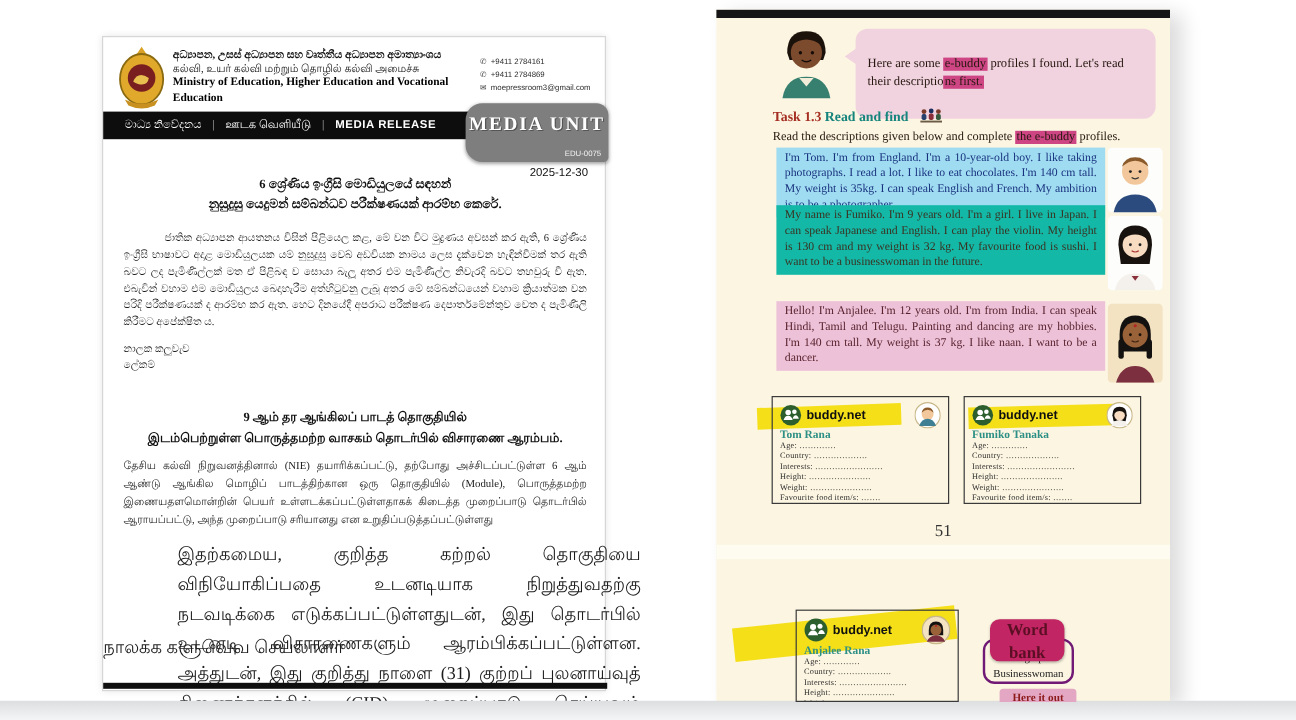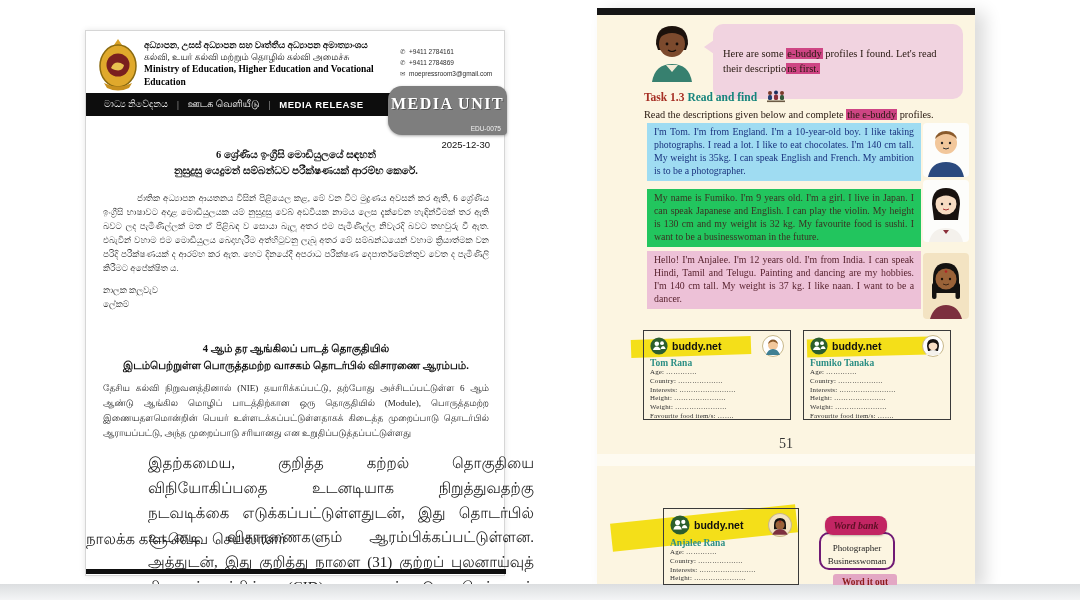--- a/index.html
+++ b/index.html
@@ -62,21 +62,21 @@
   .hl { background:#ce4584; padding:0 1px; }
   .yhl { position:absolute; background:#f4df19; z-index:1; }
   .taskline { position:absolute; left:47px; top:82px; font-size:11.5px; font-weight:bold; }
   .taskline .tno { color:#a62f24;text-align:right; }
   .taskline .tname { color:#15847c; }
   .groupicon { display:inline-block; vertical-align:-2px; margin-left:6px; }
   .instr { position:absolute; left:47px; top:101px; width:320px; font-size:10.3px; color:#26170f; }
   .descbox { position:absolute; left:50px; width:274px; padding:3px 7px; font-size:9.8px;
              line-height:1.32; text-align:justify; }
   .desc-tom { top:115px; background:#9fdcf2; color:#19327e; }
-  .desc-fumiko { top:181px; background:#22c55e; color:#3a3222; }
+  .desc-fumiko { top:163px; background:#14b8a6; color:#3a3222; }
   .desc-anjalee { top:243px; background:#edc1d7; color:#58222e; }
   .sidepic { position:absolute; left:326px; width:46px; }
   .pic-tom { top:115px; } .pic-fumiko { top:172px; } .pic-anjalee { top:245px; }
 
   .card { position:absolute; border:1.2px solid #3a3a3a; background:transparent; z-index:2;
           padding:4px 6px; overflow:hidden; }
   .card1 { left:46px; top:322px; width:148px; height:90px; }
   .card2 { left:206px; top:322px; width:148px; height:90px; }
   .card3 { left:66px; top:500px; width:136px; height:77px; }
   .cardhead { display:flex; align-items:center; position:relative; z-index:2; }
@@ -84,24 +84,24 @@
                        font-size:10.5px; color:#101010; margin-left:4px; flex:1; }
   .cardhead .mini { margin-left:auto; }
   .cardname { font-weight:bold; font-size:9.5px; color:#2d8f85; margin-top:1px;
               position:relative; z-index:2; }
   .fieldline { display:block; font-size:6.9px; line-height:1.28; color:#2e2e2e;
                position:relative; z-index:2; letter-spacing:.2px; }
   .pageno { position:absolute; left:0; top:428px; width:378px; text-align:center;
             font-size:14px; color:#333; }
   .pagegap { position:absolute; left:0; top:446px; width:378px; height:12px;
              background:rgba(255,255,255,.55); }
-  .wordbank-btn { position:absolute; left:228px; top:508px; width:62px; height:19px;
+  .wordbank-btn { position:absolute; left:228px; top:508px; width:62px; height:35px;
             background:#c22563; border-radius:8px; color:#5c0f24; font-weight:bold;
-            font-size:10px; text-align:center; line-height:19px; z-index:2;
-            box-shadow:0 1px 2px rgba(0,0,0,.25);font-style:italic; }
+            font-size:14px; text-align:center; line-height:19px; z-index:2;
+            box-shadow:0 1px 2px rgba(0,0,0,.25); }
   .wordbox { position:absolute; left:222px; top:524px; width:76px; height:38px;
              border:2px solid #701a75; border-radius:10px; background:transparent; z-index:1;
              padding-top:8px; text-align:center; font-size:9px; line-height:1.45; color:#222; }
   .findout { position:absolute; left:236px; top:566px; width:64px; height:17px;
              background:#e3a7c4; border-radius:3px; color:#8c1c1c; font-weight:bold;
              font-size:9.3px; text-align:center; line-height:17px; z-index:2; }
 </style>
 </head>
 <body>
 
@@ -149,21 +149,21 @@
     </div>
 
     <div class="body-si">ජාතික අධ්‍යාපන ආයතනය විසින් පිළියෙල කළ, මේ වන විට මුද්‍රණය අවසන් කර ඇති, 6 ශ්‍රේණිය ඉංග්‍රීසි භාෂාවට අදාළ මොඩියුලයක යම් නුසුදුසු වෙබ් අඩවියක නාමය ලෙස දැක්වෙන හැඳින්වීමක් තර ඇති බවට ලද පැමිණිල්ලක් මත ඒ පිළිබඳ ව සොයා බැලූ අතර එම පැමිණිල්ල නිවැරදි බවට තහවුරු වී ඇත. එබැවින් වහාම එම මොඩියුලය බෙදාහැරීම අත්හිටුවනු ලැබූ අතර මේ සම්බන්ධයෙන් වහාම ක්‍රියාත්මක වන පරිදි පරීක්ෂණයක් ද ආරම්භ කර ඇත. හෙට දිනයේදී අපරාධ පරීක්ෂණ දෙපාර්තමේන්තුව වෙත ද පැමිණිලි කිරීමට අපේක්ෂිත ය.</div>
 
     <div class="signer-si">
       <div>නාලක කලුවැව</div>
       <div>ලේකම්</div>
     </div>
 
     <div class="title-ta">
-      <div>4 ஆம் தர ஆங்கிலப் பாடத் தொகுதியில்</div>
+      <div>9 ஆம் தர ஆங்கிலப் பாடத் தொகுதியில்</div>
       <div>இடம்பெற்றுள்ள பொருத்தமற்ற வாசகம் தொடர்பில் விசாரணை ஆரம்பம்.</div>
     </div>
 
     <div class="body-ta1">தேசிய கல்வி நிறுவனத்தினால் (NIE) தயாரிக்கப்பட்டு, தற்போது அச்சிடப்பட்டுள்ள 6 ஆம் ஆண்டு ஆங்கில மொழிப் பாடத்திற்கான ஒரு தொகுதியில் (Module), பொருத்தமற்ற இணையதளமொன்றின் பெயர் உள்ளடக்கப்பட்டுள்ளதாகக் கிடைத்த முறைப்பாடு தொடர்பில் ஆராயப்பட்டு, அந்த முறைப்பாடு சரியானது என உறுதிப்படுத்தப்பட்டுள்ளது</div>
     <div class="body-ta2">இதற்கமைய, குறித்த கற்றல் தொகுதியை விநியோகிப்பதை உடனடியாக நிறுத்துவதற்கு நடவடிக்கை எடுக்கப்பட்டுள்ளதுடன், இது தொடர்பில் உடனடி விசாரணைகளும் ஆரம்பிக்கப்பட்டுள்ளன. அத்துடன், இது குறித்து நாளை (31) குற்றப் புலனாய்வுத் திணைக்களத்தில் (CID) முறைப்பாடு செய்யவும் எதிர்பார்க்கப்படுகிறது.</div>
     <div class="signer-ta">நாலக்க களுவெவ செயலாளர்</div>
 
     <div class="paper-footer"></div>
   </div>
 
@@ -328,17 +328,17 @@
       <span class="fieldline">Interests: ……………………</span>
       <span class="fieldline">Height: ………………….</span>
       <span class="fieldline">Weight: ………………….</span>
     </div>
 
     <div class="wordbank-btn">Word bank</div>
     <div class="wordbox">
       <div>Photographer</div>
       <div>Businesswoman</div>
     </div>
-    <div class="findout">Word it out</div>
+    <div class="findout">Here it out</div>
   </div>
 
   <div class="screen-bottom"></div>
 </div>
 
 </body></html>

